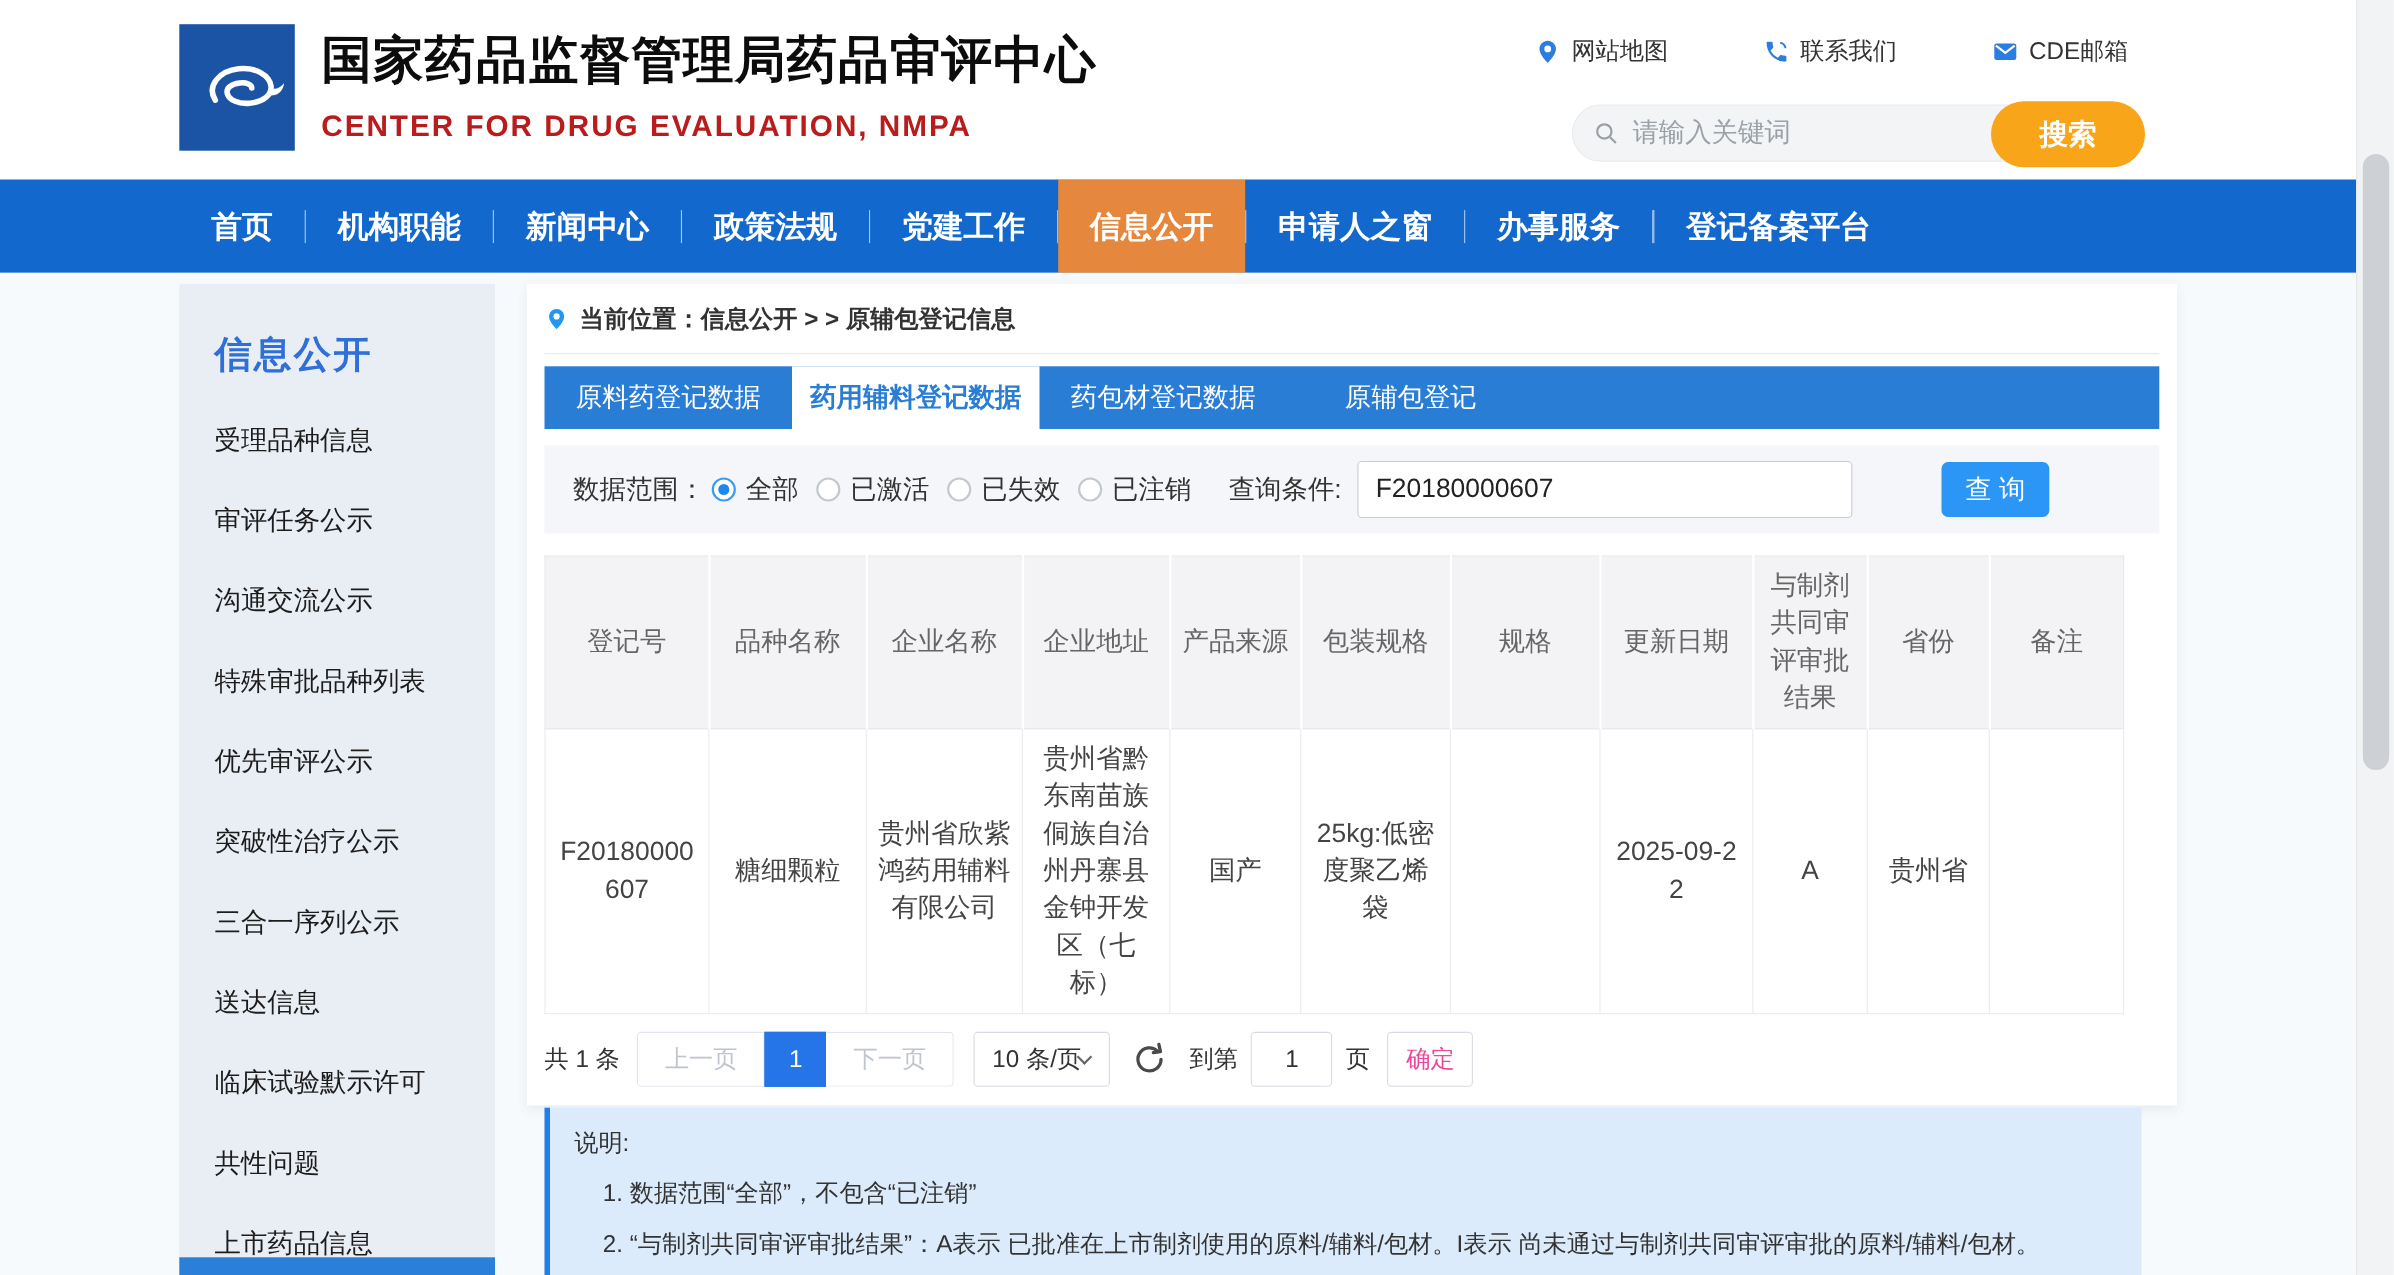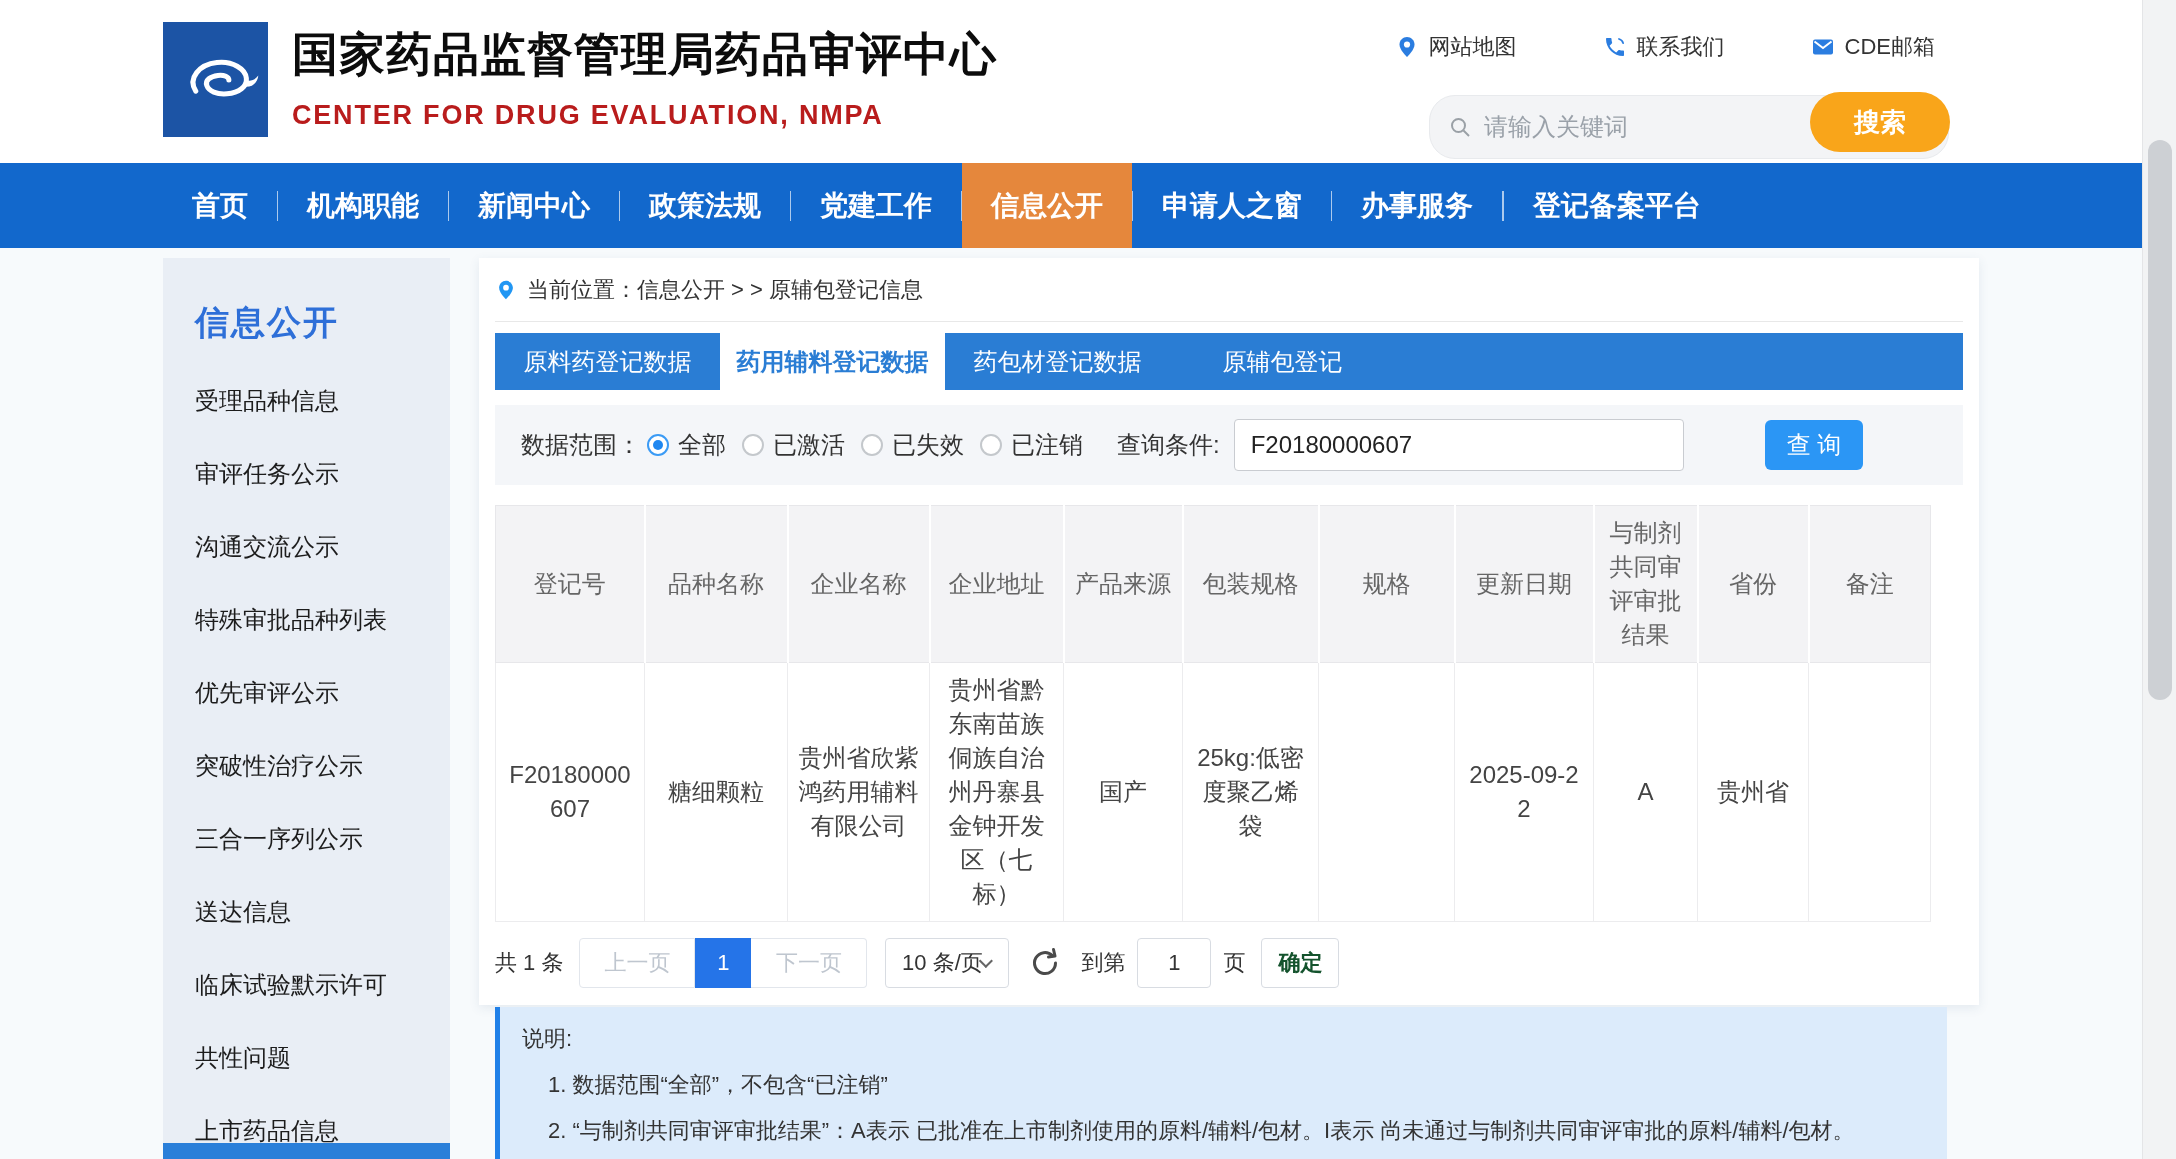--- a/index.html
+++ b/index.html
@@ -10,42 +10,42 @@
   
   .site-header { position:relative; width:100%; height:163px; background:#fff; }
   .logo { position:absolute; left:163px; top:22px; width:105px; height:115px; background:#1c54a5; display:flex; align-items:center; justify-content:center; }
   .logo svg { width:92px; height:92px; }
   .title-block { position:absolute; left:292px; top:24px; }
   .title-cn { font-size:46px; font-weight:900; color:#0c0c0c; letter-spacing:1px; }
   .title-en { margin-top:14px; font-size:27px; font-weight:700; color:#b91c1c; letter-spacing:1.8px; }
   .quick-links { position:absolute; right:207px; top:32px; display:flex; gap:86px; align-items:center; }
   .qlink { display:flex; align-items:center; gap:10px; font-size:22px; color:#333; cursor:pointer; }
   .qlink svg { width:24px; height:24px; }
-  .search-bar { position:absolute; right:193px; top:95px; width:520px; height:64px; background:#f3f4f6; border:1px solid #e8eaed; border-radius:26px; display:flex; align-items:center; padding-left:18px; }
+  .search-bar { position:absolute; right:193px; top:95px; width:520px; height:52px; background:#f3f4f6; border:1px solid #e8eaed; border-radius:26px; display:flex; align-items:center; padding-left:18px; }
   .search-bar svg { width:24px; height:24px; flex:0 0 auto; }
   .search-input { flex:1; border:none; outline:none; background:transparent; font-size:24px; color:#555; margin-left:12px; font-family:inherit; }
   .search-input::placeholder { color:#9aa1a9; }
   .search-btn { position:absolute; right:-2px; top:-4px; width:140px; height:60px; border:none; border-radius:30px; background:#f9a51a; color:#fff; font-size:26px; font-weight:700; cursor:pointer; font-family:inherit; }
 
   
   .main-nav { width:100%; height:85px; background:#1268cc; display:flex; align-items:stretch; padding-left:163px; }
   .nav-item { display:flex; align-items:center; padding:0 29px; color:#fff; font-size:28px; font-weight:700; cursor:pointer; }
   .nav-item.active { background:#e5873c; }
   .nav-sep { width:1px; height:30px; background:rgba(255,255,255,.65); align-self:center; }
 
   
   .content { position:relative; width:100%; height:911px; background:#f7fafc; }
   .sidebar { position:absolute; left:163px; top:10px; width:287px; height:901px; background:#e9eef5; }
   .sidebar-title { margin:42px 0 18px 32px; font-size:34px; font-weight:800; color:#2e6fd8; letter-spacing:2px; }
   .side-item { height:73px; line-height:73px; padding-left:32px; font-size:24px; color:#1c1c1c; cursor:pointer; }
   .sidebar-active-bar { position:absolute; left:0; top:885px; width:100%; height:60px; background:#2a7fd9; cursor:pointer; }
 
   .panel { position:absolute; left:479px; top:10px; width:1500px; height:747px; background:#fff; box-shadow:0 3px 10px rgba(60,90,130,.10); padding:0 16px; }
 
-  .breadcrumb { height:64px; display:flex; align-items:center; gap:10px; border-bottom:1px solid #e8e8e8; font-size:22px; color:#333; }
+  .breadcrumb { height:64px; display:flex; align-items:center; gap:10px; border-bottom:1px solid #e8e8e8; font-size:22px; color:#333;font-weight:bold; }
   .breadcrumb svg { width:22px; height:22px; }
 
   .tabs { margin-top:11px; height:57px; background:#2a7dd4; display:flex; }
   .tab { width:225px; height:57px; line-height:57px; text-align:center; font-size:24px; color:#fff; cursor:pointer; }
   .tab.active { background:#fff; color:#2a7dd4; font-weight:700; }
 
   .filter-bar { margin-top:15px; height:80px; background:#f4f6f9; display:flex; align-items:center; padding-left:26px; font-size:24px; color:#333; }
   .radio-group { display:flex; align-items:center; gap:16px; margin-left:6px; }
   .radio { display:flex; align-items:center; gap:9px; cursor:pointer; }
   .radio-dot { width:22px; height:22px; border-radius:50%; border:2px solid #c4c8cc; background:#fff; position:relative; }
@@ -64,21 +64,21 @@
   .pg-total { margin-right:16px; }
   .pg-btn { height:50px; line-height:48px; text-align:center; background:#fff; border:1px solid #e2e6ec; cursor:pointer; }
   .pg-prev,.pg-next { width:116px; color:#bfc6cf; }
   .pg-page { width:56px; background:#2574e8; border-color:#2574e8; color:#fff; }
   .pg-prev { border-radius:4px 0 0 4px; }
   .pg-next { border-radius:0 4px 4px 0; margin-right:18px; border-left:none; }
   .pg-size { width:124px; height:50px; border:1px solid #d8dce2; border-radius:4px; display:flex; align-items:center; justify-content:center; cursor:pointer; background:#fff; }
   .chevron { width:10px; height:10px; border-left:2px solid #666; border-bottom:2px solid #666; transform:rotate(-45deg) translateY(-3px); }
   .pg-refresh { margin:0 20px; width:32px; height:32px; cursor:pointer; }
   .pg-goto-input { width:74px; height:50px; border:1px solid #d8dce2; border-radius:4px; text-align:center; font-size:22px; color:#333; margin:0 12px; outline:none; font-family:inherit; }
-  .pg-confirm { margin-left:16px; width:78px; height:50px; border:1px solid #d8dce2; border-radius:4px; background:#fff; font-size:22px; font-weight:700; color:#14532d; cursor:pointer; font-family:inherit; }
+  .pg-confirm { margin-left:16px; width:78px; height:50px; border:1px solid #d8dce2; border-radius:4px; background:#fff; font-size:22px; font-weight:400; color:#ec4899; cursor:pointer; font-family:inherit; }
 
   .note-box { margin-top:19px; width:1452px; background:#dcebfb; border-left:5px solid #2080e8; padding:14px 20px 20px 22px; font-size:22px; color:#333; line-height:36px; }
   .note-line { margin-top:10px; padding-left:26px; }
 
   
   .scrollbar { position:absolute; right:0; top:0; width:34px; height:1159px; background:#f2f3f4; border-left:1px solid #e4e5e7; }
   .scroll-thumb { position:absolute; left:5px; width:24px; top:140px; height:560px; background:#cdd0d4; border-radius:12px; cursor:grab; }
 </style>
 </head>
 <body>

